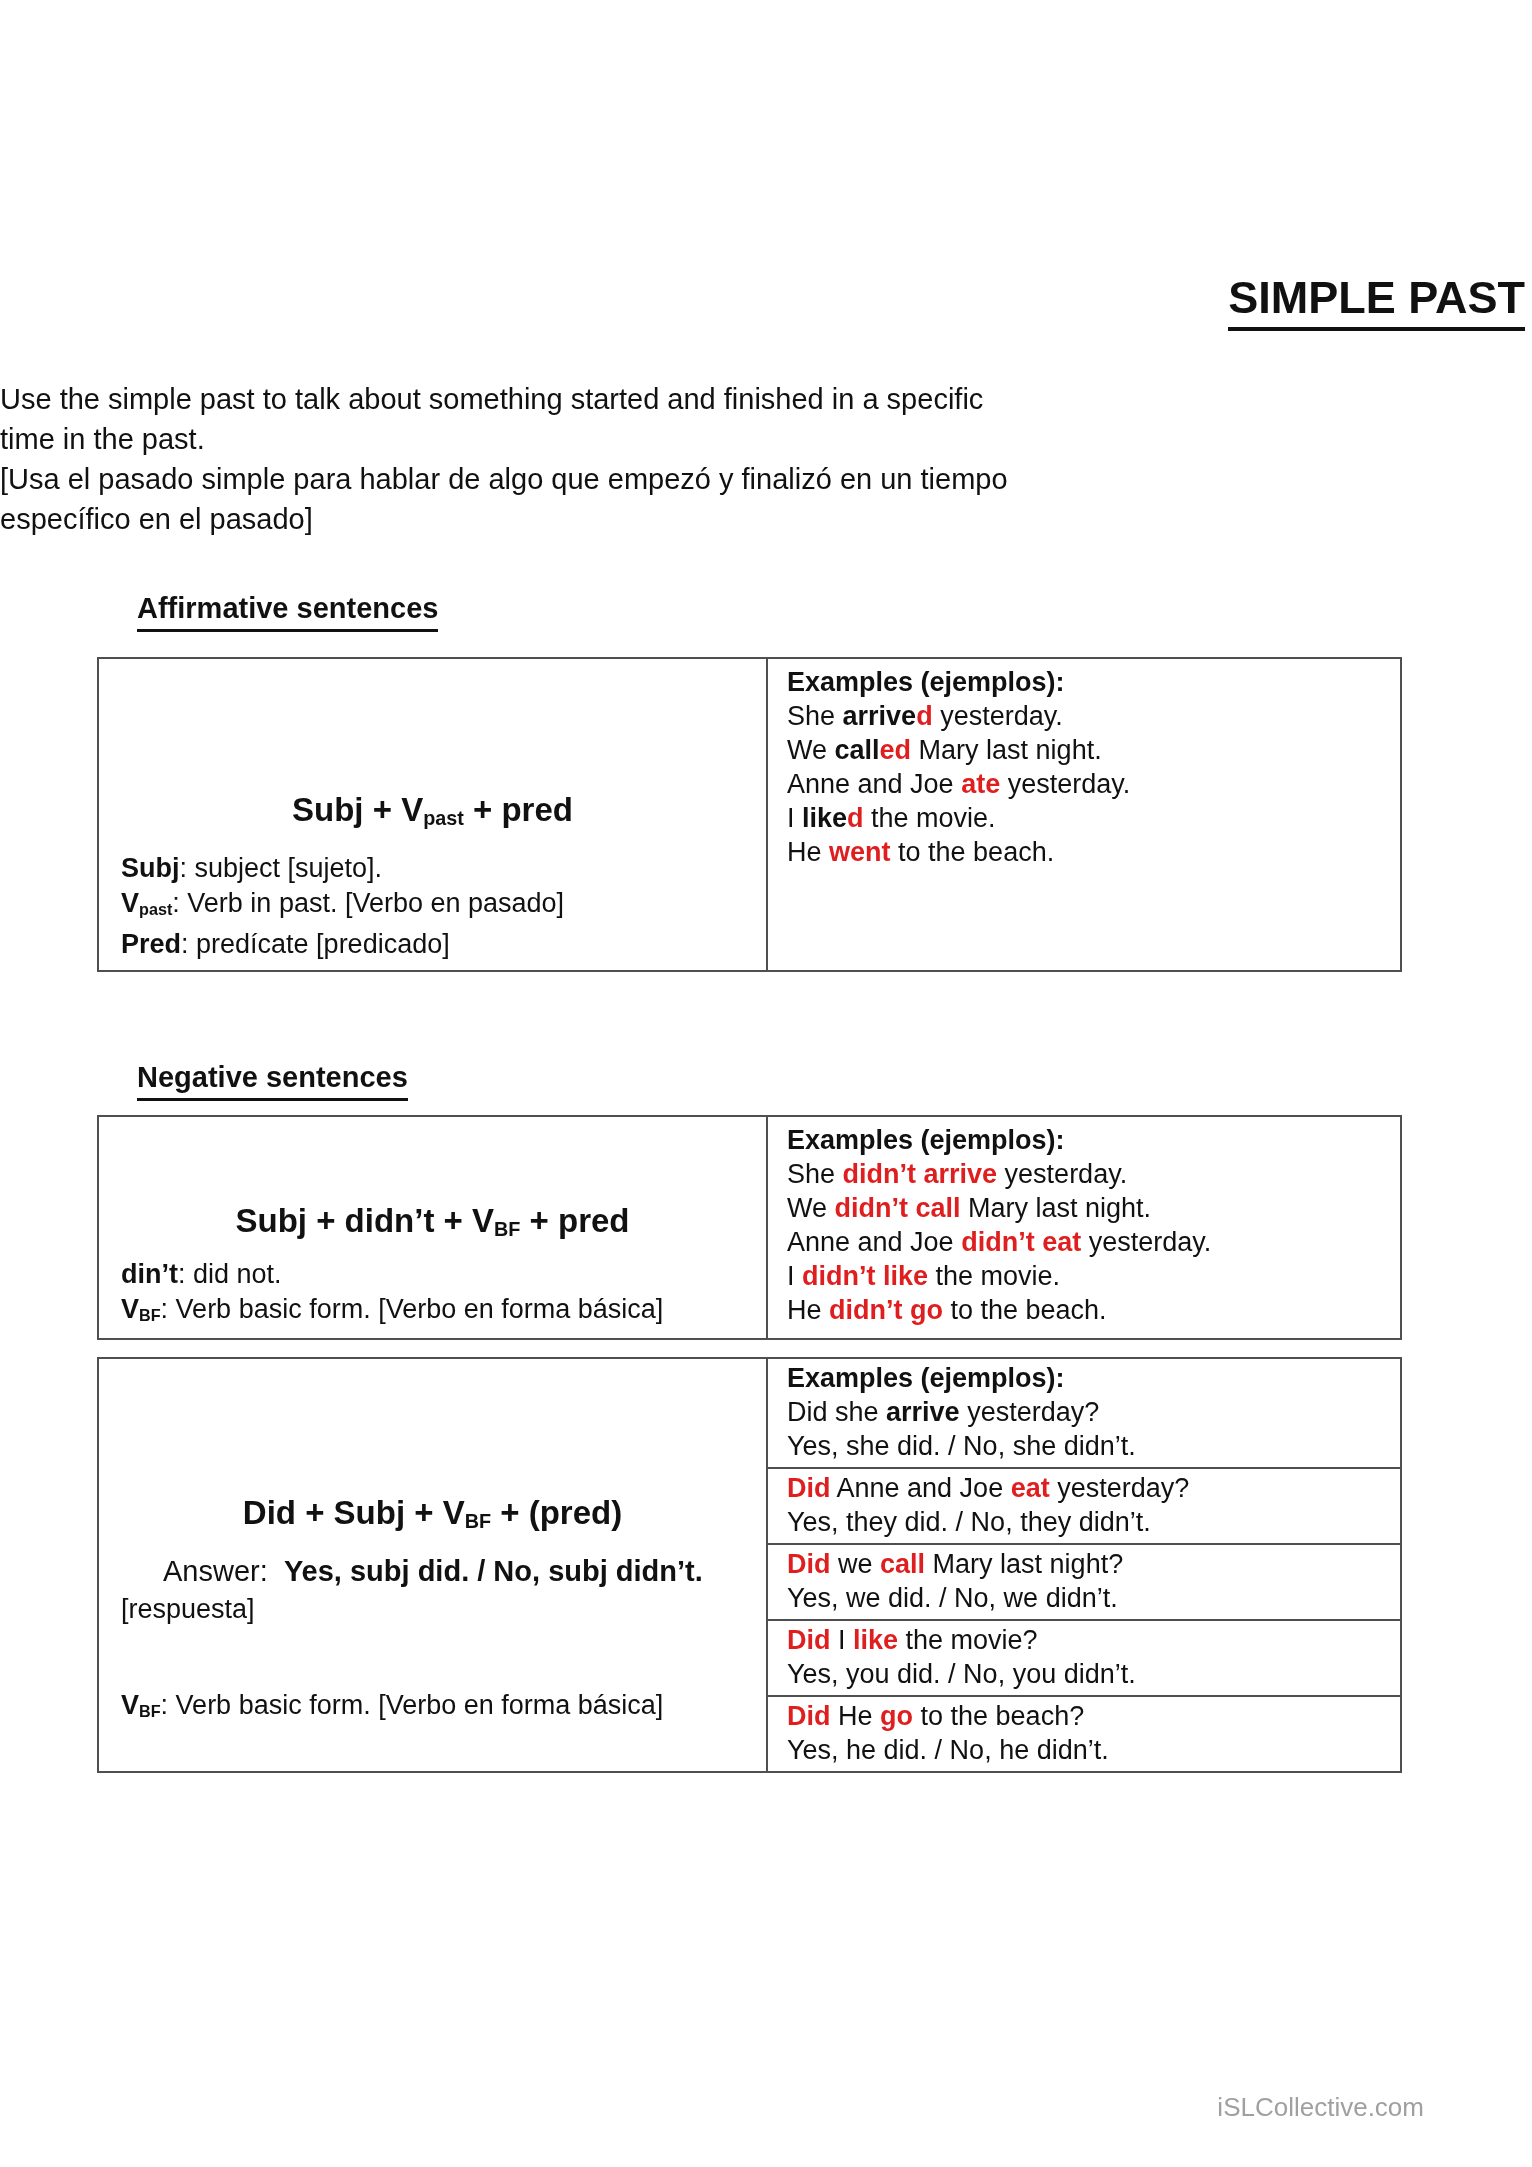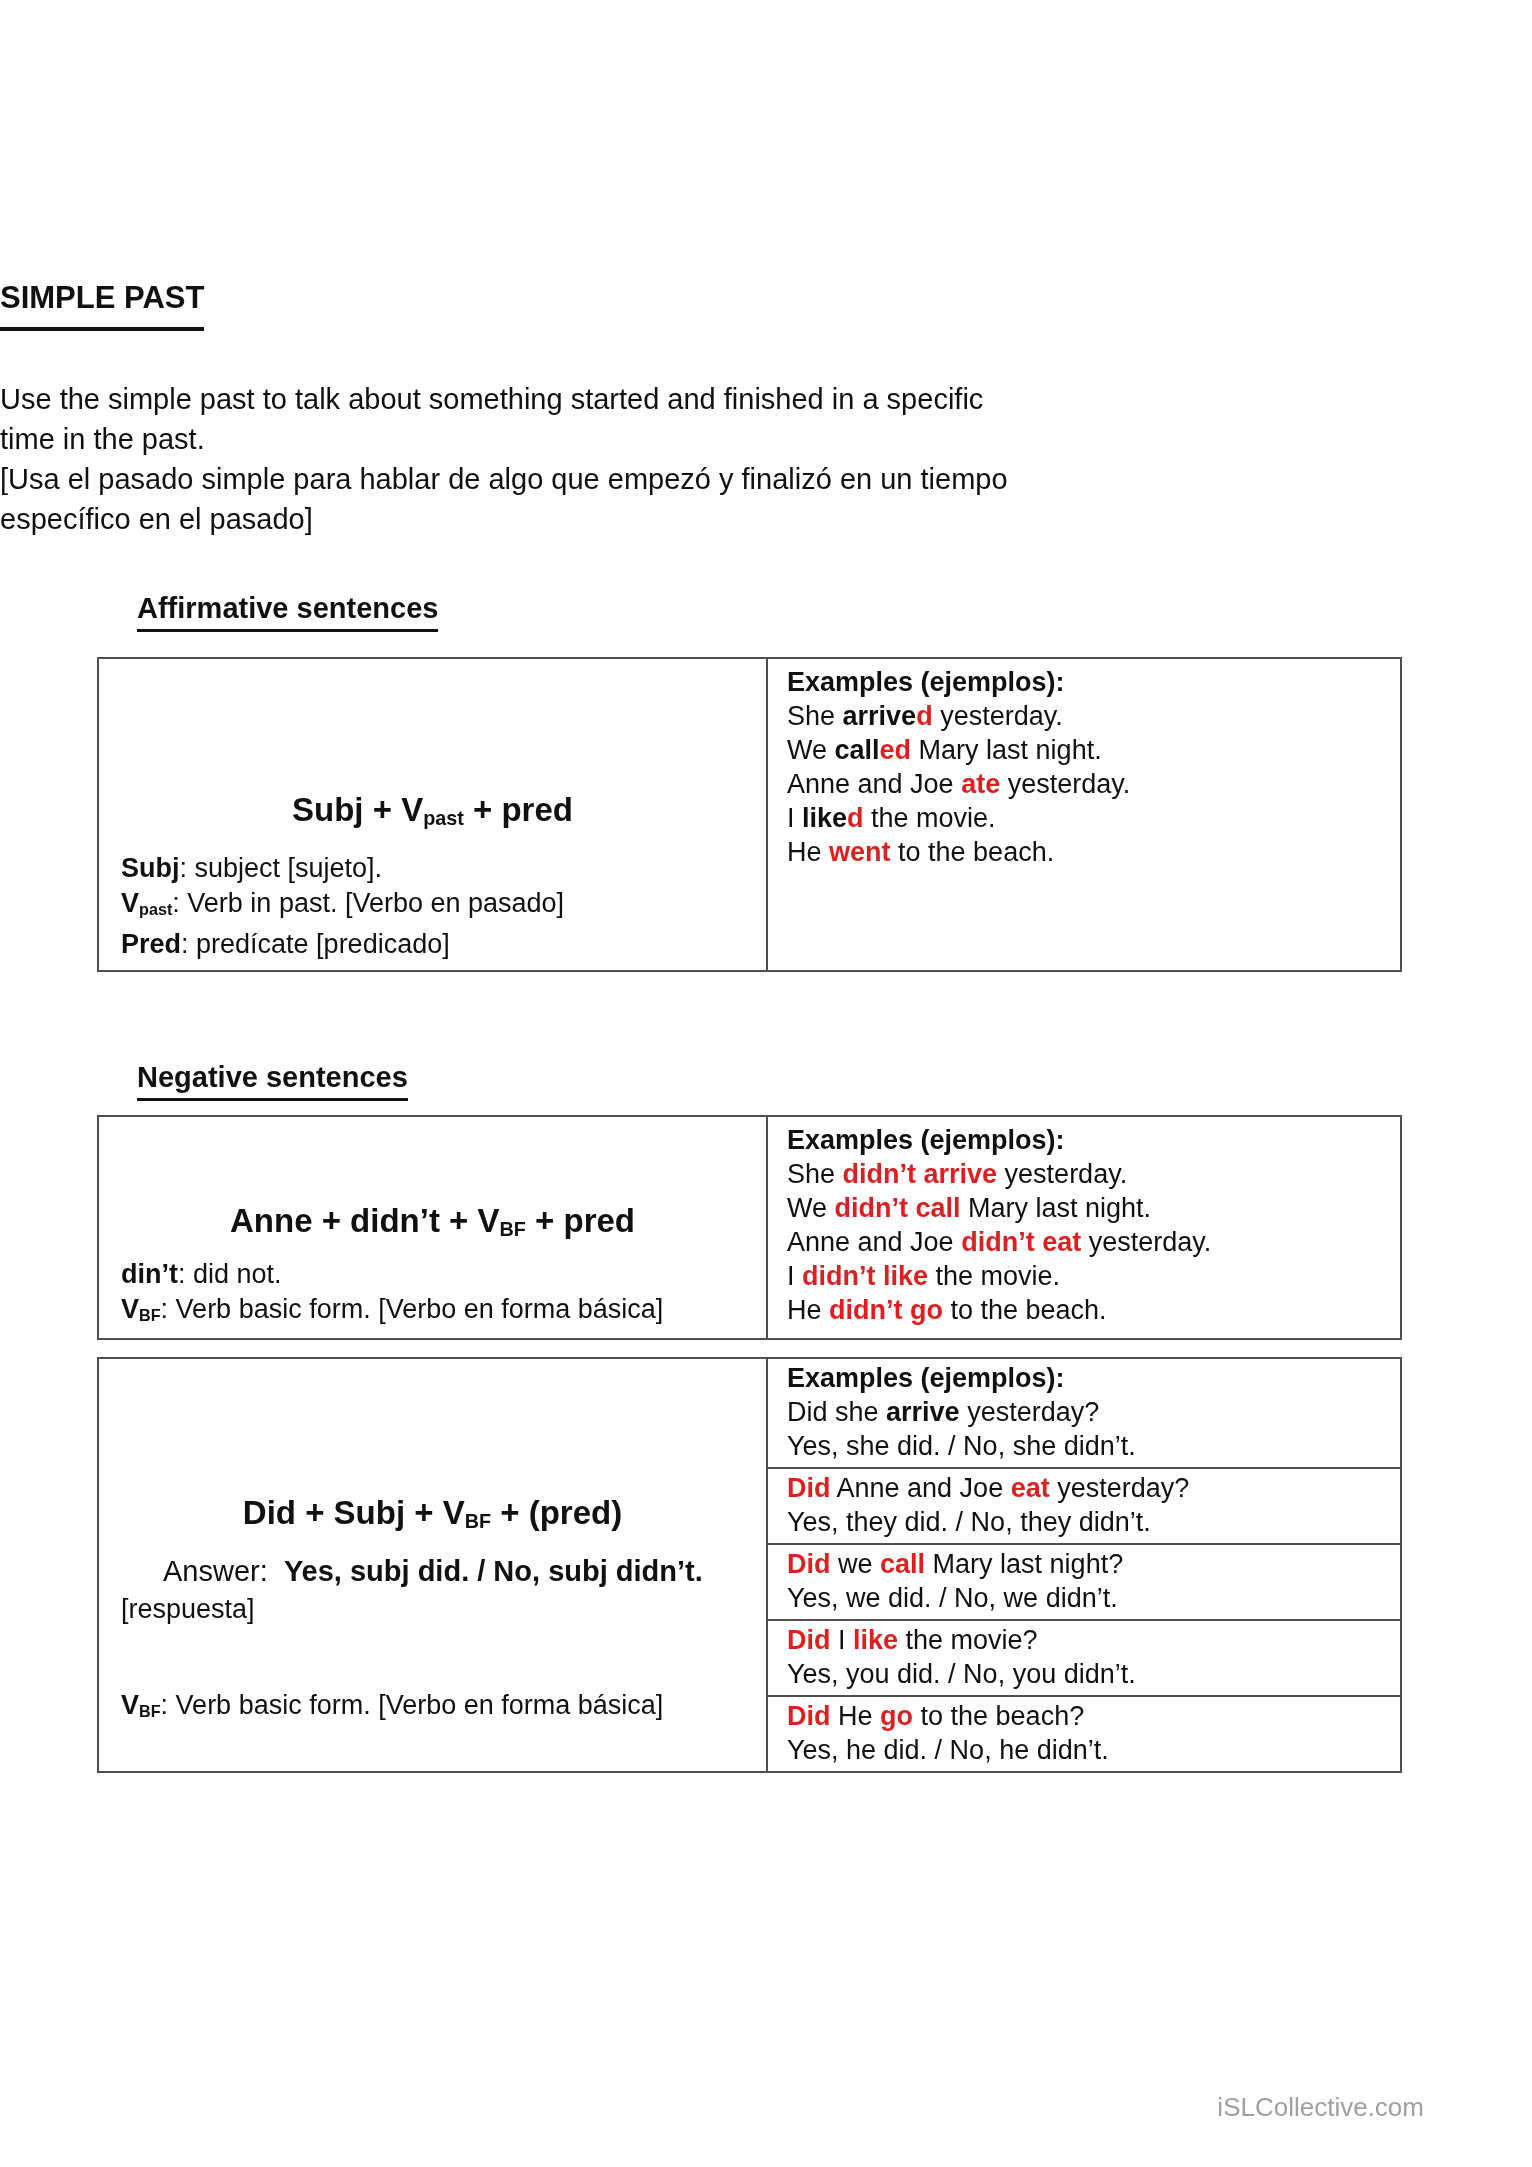--- a/index.html
+++ b/index.html
@@ -12,23 +12,23 @@
   .page {
     position: relative;
     width: 1532px;
     height: 2167px;
     background: #ffffff;
     overflow: hidden;
     font-family: "Liberation Sans", "DejaVu Sans", sans-serif;
     color: var(--ink);
   }
   .title {
-    margin: 272px 0 0 0;
-    text-align: left;
-    font-size: 31px;
+    margin: 272px 7px 0 0;
+    text-align: right;
+    font-size: 45px;
     line-height: 52px;
     font-weight: 700;
   }
   .u-title {
     display: inline-block;
     border-bottom: 4px solid var(--ink);
     padding-bottom: 3px;
   }
   .intro {
     margin-top: 48px;
@@ -148,21 +148,21 @@
       <div class="xline"><span>Anne and Joe </span><span class="st-rb">ate</span><span> yesterday.</span></div>
       <div class="xline"><span>I </span><span class="st-b">like</span><span class="st-rb">d</span><span> the movie.</span></div>
       <div class="xline"><span>He </span><span class="st-rb">went</span><span> to the beach.</span></div>
     </div>
   </div>
 
   <div class="section-h h-neg"><span class="u-h">Negative sentences</span></div>
 
   <div class="gtable t2">
     <div class="cell-left">
-      <div class="formula"><span>Anne + didn’t + V</span><span class="st-sub">BF</span><span> + pred</span></div>
+      <div class="formula"><span>Subj + didn’t + V</span><span class="st-sub">BF</span><span> + pred</span></div>
       <div class="notes">
         <div class="note-line"><span class="st-b">din’t</span><span>: did not.</span></div>
         <div class="note-line"><span class="st-b">V</span><span class="st-bsub">BF</span><span>: Verb basic form. [Verbo en forma básica]</span></div>
       </div>
     </div>
     <div class="cell-right">
       <div class="xline"><span class="st-b">Examples (ejemplos):</span></div>
       <div class="xline"><span>She </span><span class="st-rb">didn’t arrive</span><span> yesterday.</span></div>
       <div class="xline"><span>We </span><span class="st-rb">didn’t call</span><span> Mary last night.</span></div>
       <div class="xline"><span>Anne and Joe </span><span class="st-rb">didn’t eat</span><span> yesterday.</span></div>

